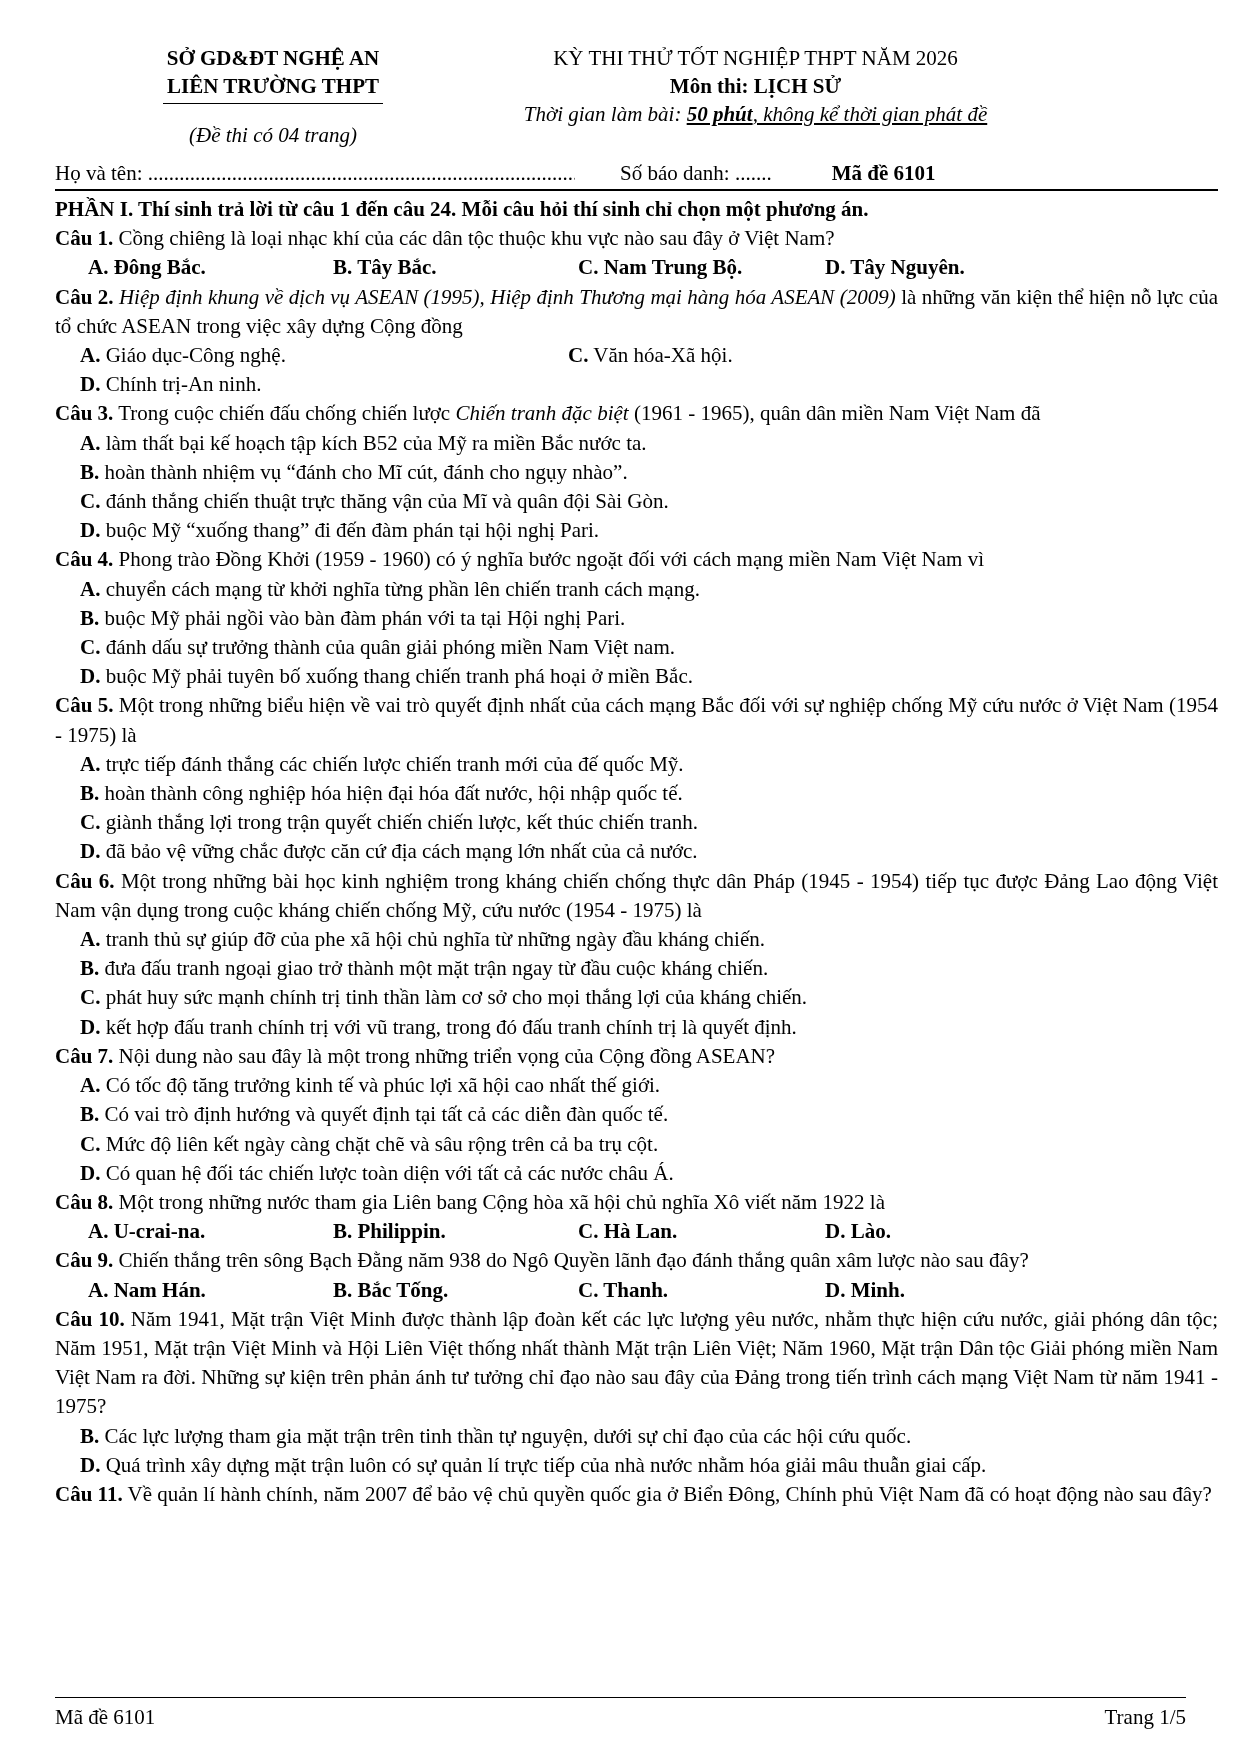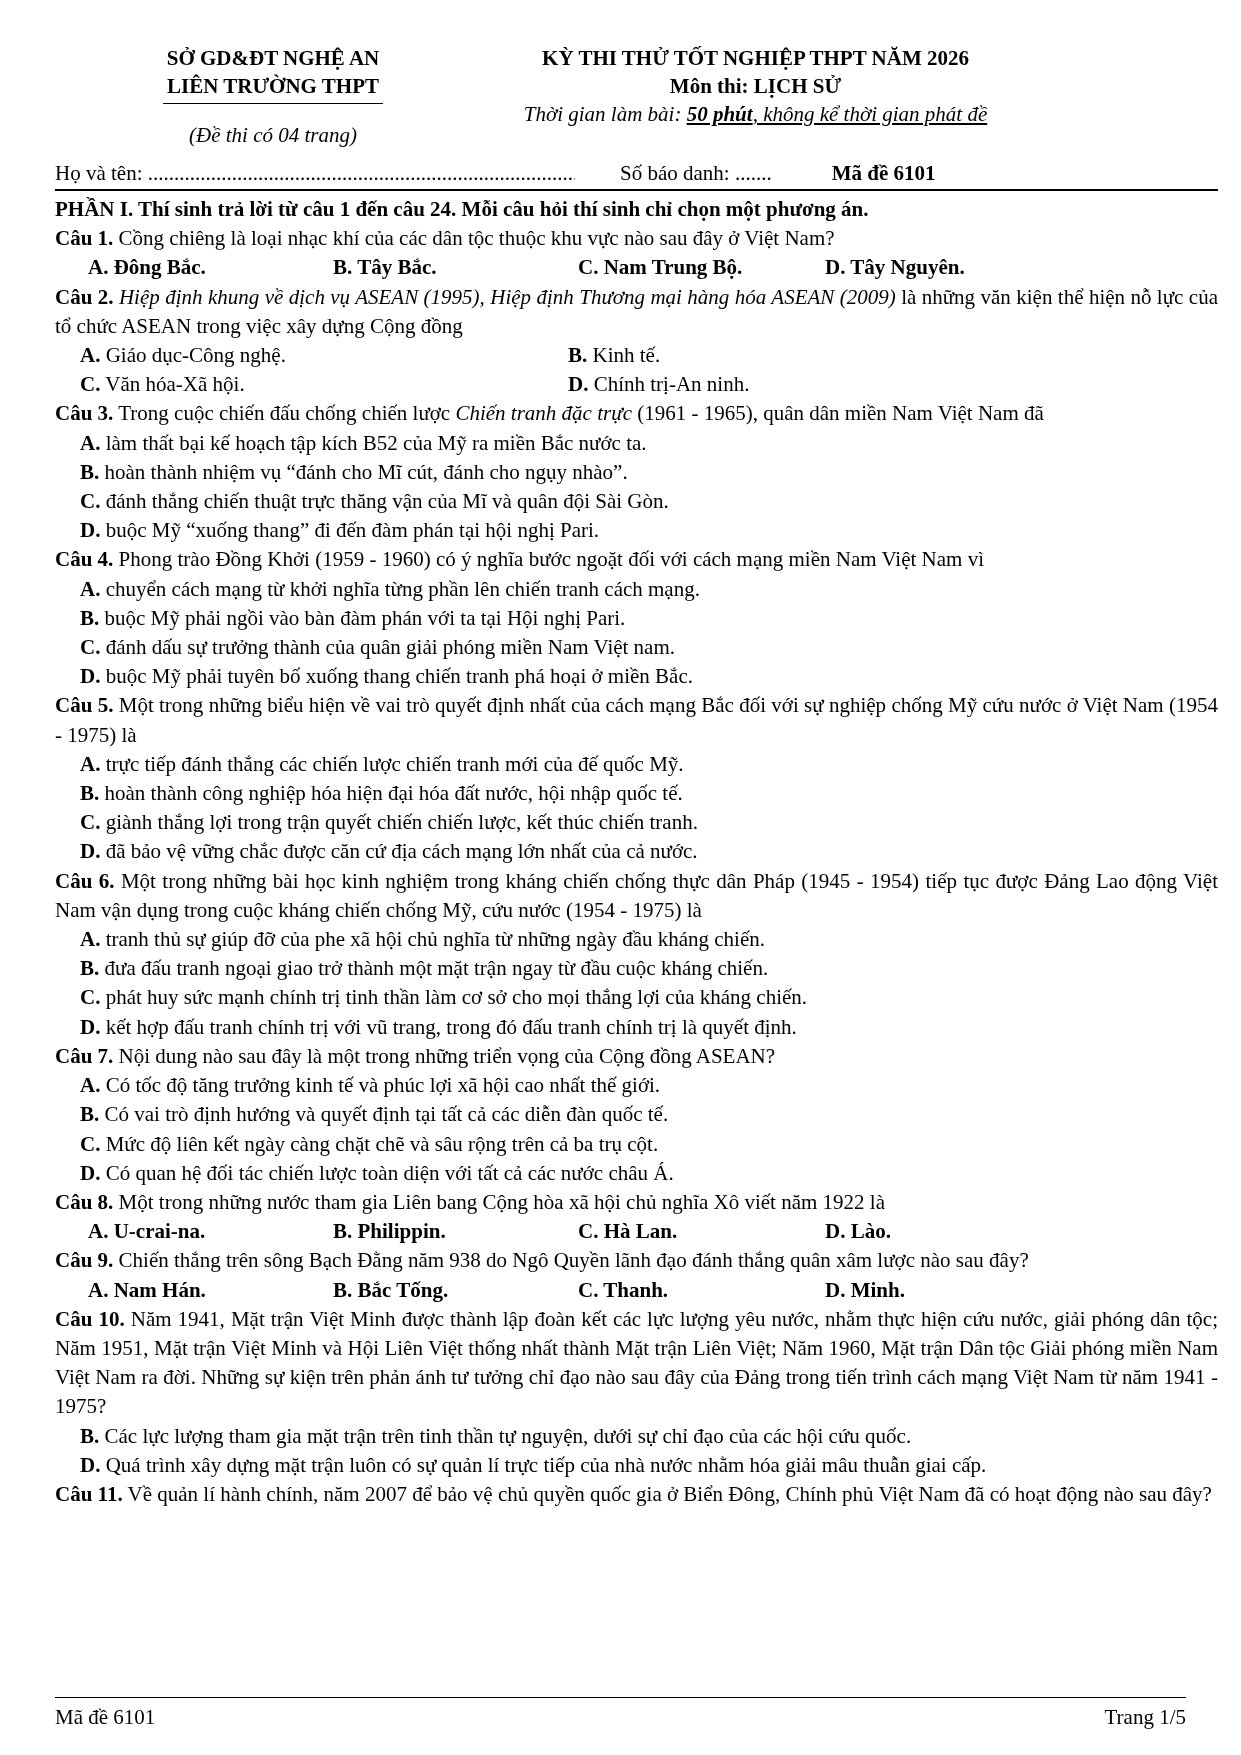--- a/index.html
+++ b/index.html
@@ -20,21 +20,21 @@
   .header { display: flex; align-items: flex-start; }
   .h-left { margin-left: 108px; text-align: center; }
   .h-left .school { font-weight: bold; line-height: 28px; white-space: nowrap; }
   .h-left .dept-wrap { line-height: 28px; }
   .h-left .dept {
     font-weight: bold; display: inline-block;
     border-bottom: 1.6px solid #000; padding: 0 4px 3px 4px; white-space: nowrap; text-align: right;
   }
   .h-left .note { font-style: italic; margin-top: 17px; line-height: 28px; white-space: nowrap; }
   .h-right { flex: 1; text-align: center; padding-right: 90px; }
-  .h-right .title { font-weight: bold; line-height: 28px; white-space: nowrap; }
+  .h-right .title { font-weight: normal; line-height: 28px; white-space: nowrap; }
   .h-right .subject { font-weight: bold; line-height: 28px; }
   .h-right .time { font-style: italic; line-height: 28px; white-space: nowrap; }
   .h-right .time .ul { text-decoration: underline; }
   
   .info { display: flex; align-items: baseline; margin-top: 10px; line-height: 28px; }
   .info .name { width: 520px; overflow: hidden; white-space: nowrap; }
   .info .sbd { margin-left: 45px; white-space: nowrap; }
   .info .code { margin-left: 60px; font-weight: bold; white-space: nowrap; }
   .rule { border-top: 2.6px solid #000; margin-top: 2px; }
   
@@ -89,27 +89,26 @@
           <span class="opt"><b>A.</b> <span>Đông Bắc.</span></span>
           <span class="opt"><b>B.</b> <span>Tây Bắc.</span></span>
           <span class="opt"><b>C.</b> <span>Nam Trung Bộ.</span></span>
           <span class="opt"><b>D.</b> <span>Tây Nguyên.</span></span>
         </div>
       </div>
       <div class="question">
         <p class="q-text"><b>Câu 2.</b> <span class="it">Hiệp định khung về dịch vụ ASEAN (1995), Hiệp định Thương mại hàng hóa ASEAN (2009)</span><span> là những văn kiện thể hiện nỗ lực của tổ chức ASEAN trong việc xây dựng Cộng đồng</span></p>
         <div class="options grid2">
           <span class="opt"><b>A.</b> <span>Giáo dục-Công nghệ.</span></span>
-          <span class="opt"><b>B.</b> <span>Kinh tế.</span></span>
           <span class="opt"><b>C.</b> <span>Văn hóa-Xã hội.</span></span>
           <span class="opt"><b>D.</b> <span>Chính trị-An ninh.</span></span>
         </div>
       </div>
       <div class="question">
-        <p class="q-text"><b>Câu 3.</b> <span>Trong cuộc chiến đấu chống chiến lược </span><span class="it">Chiến tranh đặc trực</span><span> (1961 - 1965), quân dân miền Nam Việt Nam đã</span></p>
+        <p class="q-text"><b>Câu 3.</b> <span>Trong cuộc chiến đấu chống chiến lược </span><span class="it">Chiến tranh đặc biệt</span><span> (1961 - 1965), quân dân miền Nam Việt Nam đã</span></p>
         <div class="options list">
           <span class="opt"><b>A.</b> <span>làm thất bại kế hoạch tập kích B52 của Mỹ ra miền Bắc nước ta.</span></span>
           <span class="opt"><b>B.</b> <span>hoàn thành nhiệm vụ “đánh cho Mĩ cút, đánh cho ngụy nhào”.</span></span>
           <span class="opt"><b>C.</b> <span>đánh thắng chiến thuật trực thăng vận của Mĩ và quân đội Sài Gòn.</span></span>
           <span class="opt"><b>D.</b> <span>buộc Mỹ “xuống thang” đi đến đàm phán tại hội nghị Pari.</span></span>
         </div>
       </div>
       <div class="question">
         <p class="q-text"><b>Câu 4.</b> <span>Phong trào Đồng Khởi (1959 - 1960) có ý nghĩa bước ngoặt đối với cách mạng miền Nam Việt Nam vì</span></p>
         <div class="options list">

